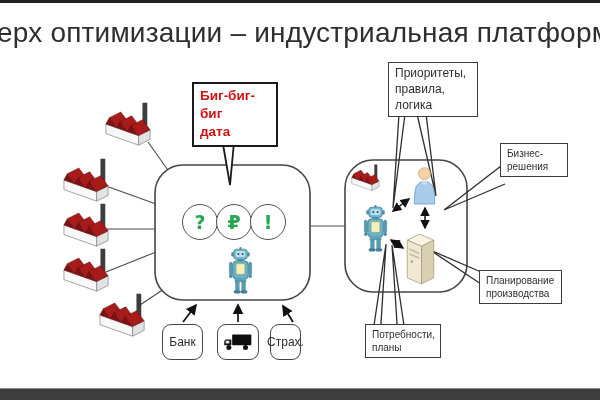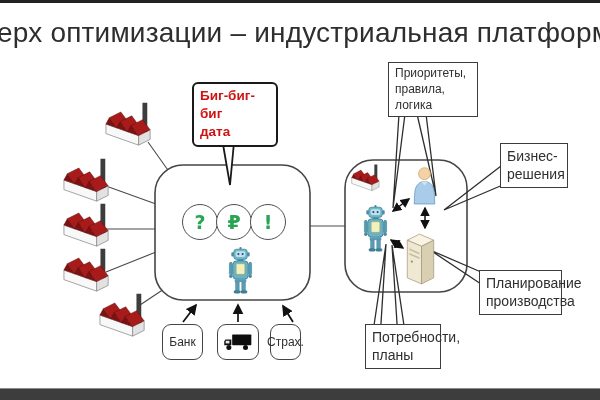--- a/index.html
+++ b/index.html
@@ -9,21 +9,21 @@
   }
   .bar-top    { position:absolute; top:0; left:0; width:600px; height:3px;  background:#222; }
   .bar-bottom { position:absolute; bottom:0; left:0; width:600px; height:11px; background:#3d3d3d; border-top:1px solid #8a8a8a; }
   .title {
     position:absolute; top:17px; left:-3px; font-size:28px; color:#2e2e2e;
     white-space:nowrap; letter-spacing:0.2px;
   }
   .svg-canvas { position:absolute; top:0; left:0; width:600px; height:400px; }
   .callout {
     position:absolute; box-sizing:border-box; background:#fff;
-    border:1.4px solid #3c3c3c; color:#2f2f2f; font-size:14px;
+    border:1.4px solid #3c3c3c; color:#2f2f2f; font-size:10px;
     line-height:1.32; padding:3px 6px; white-space:pre-line;
   }
   #co-bigdata {
     border:2px solid #1a1a1a; color:#cf1212; font-weight:bold;
     font-size:13.5px; line-height:1.35;
   }
   .nodebox {
     position:absolute; box-sizing:border-box; background:#fff;
     border:1.5px solid #454545; border-radius:9px;
     display:flex; align-items:center; justify-content:center;
@@ -165,21 +165,21 @@
   <div class="sym-circle" style="left:182px; top:204px;">
     <span>?</span>
   </div>
   <div class="sym-circle" style="left:216px; top:204px;">
     <span>₽</span>
   </div>
   <div class="sym-circle" style="left:250px; top:204px;">
     <span>!</span>
   </div>
 
-  <div class="callout" id="co-bigdata" style="left:192px; top:82px; width:86px;border-radius:6px;">Биг-биг-биг
+  <div class="callout" id="co-bigdata" style="left:192px; top:82px; width:86px;">Биг-биг-биг
 дата</div>
 
   <div class="callout" style="left:388px; top:62px; width:90px; font-size:12px;">Приоритеты,
 правила,
 логика</div>
 
   <div class="callout" style="left:500px; top:143px; width:68px;">Бизнес-
 решения</div>
 
   <div class="callout" style="left:479px; top:270px; width:83px;">Планирование

